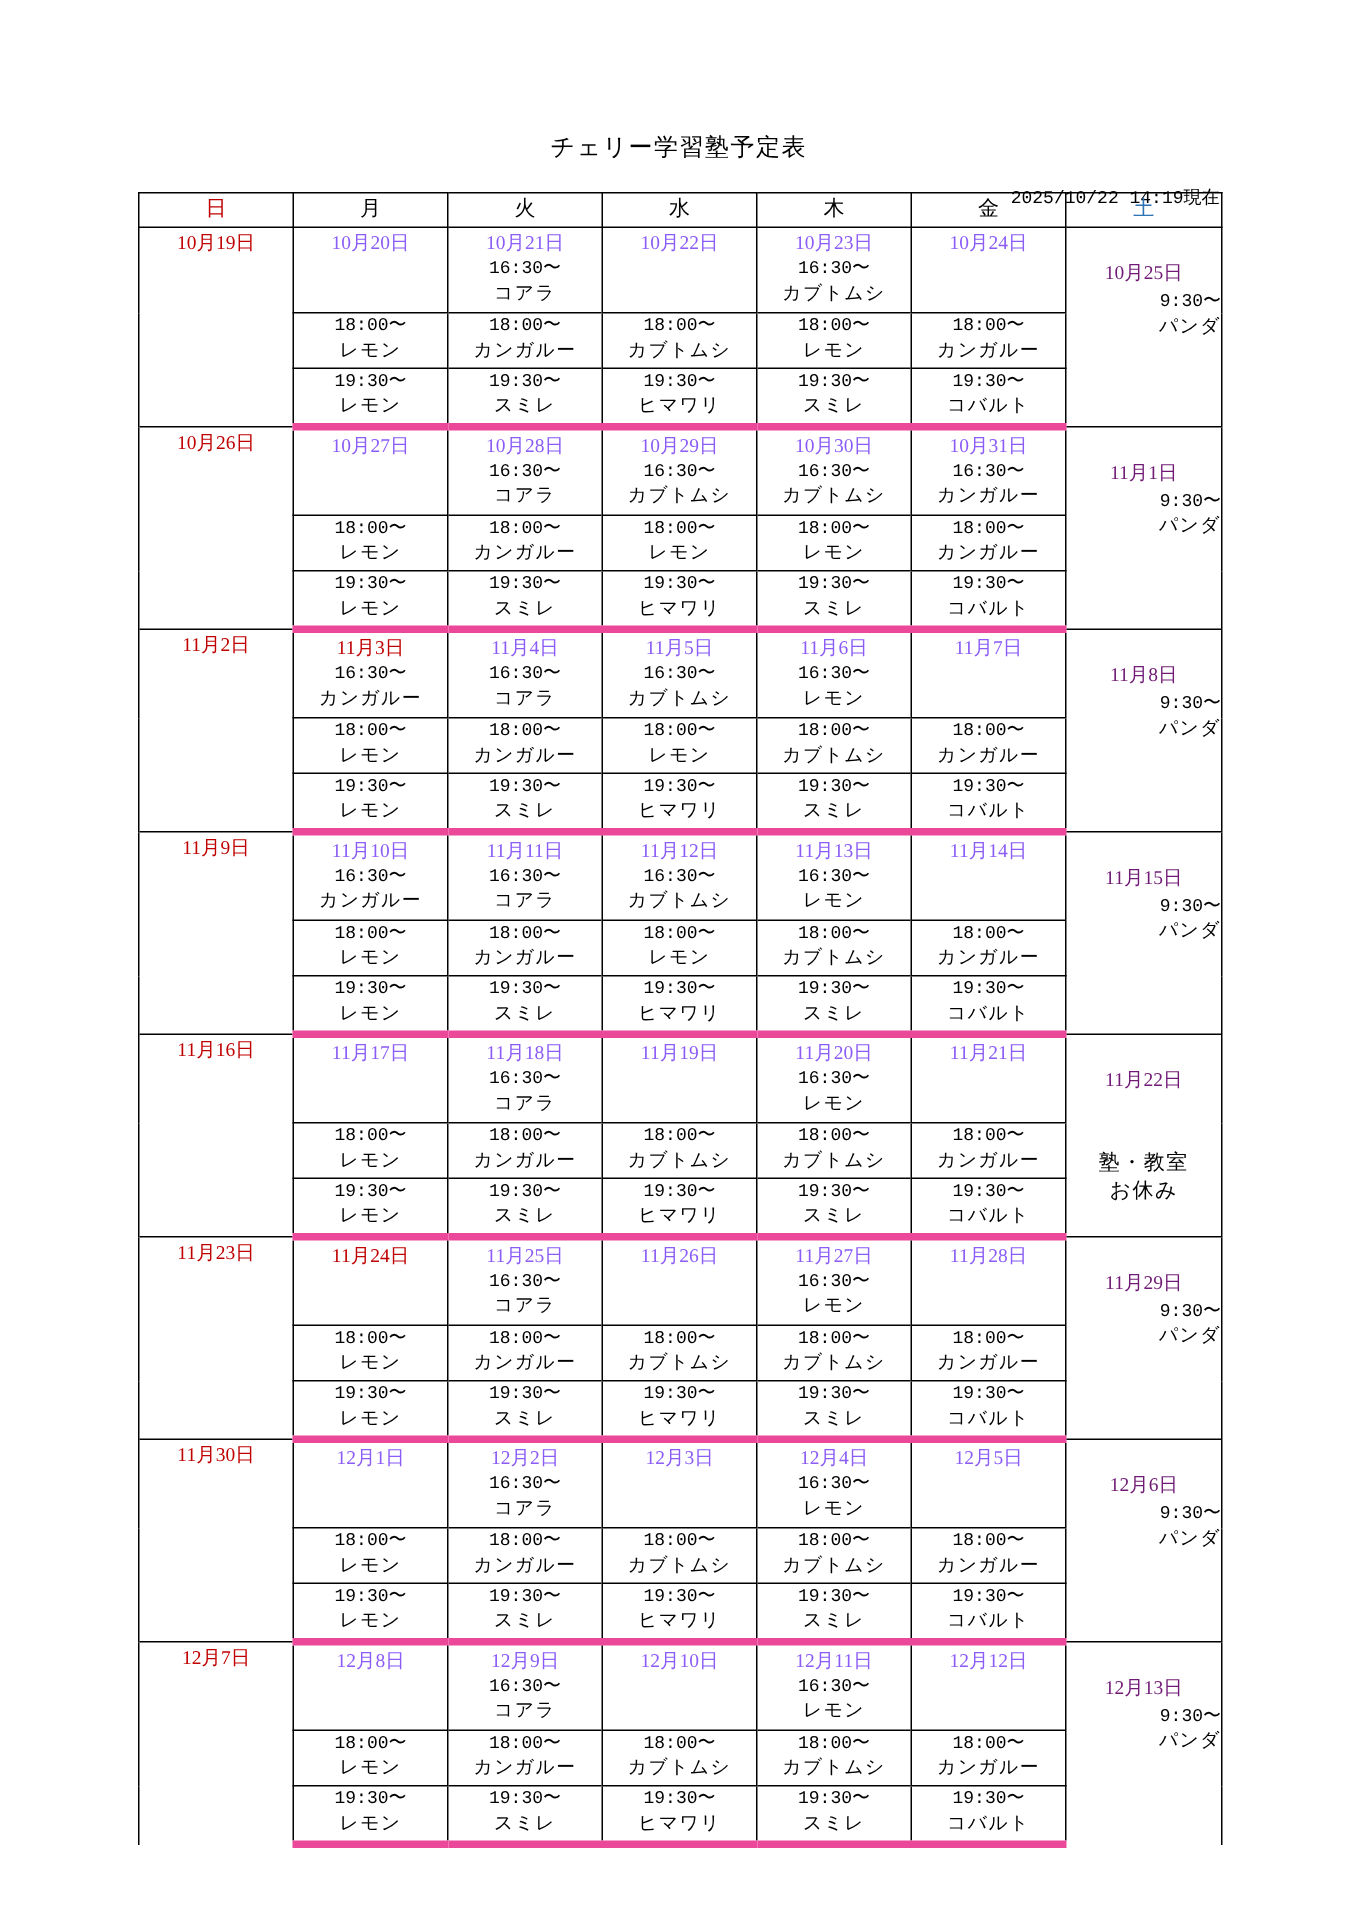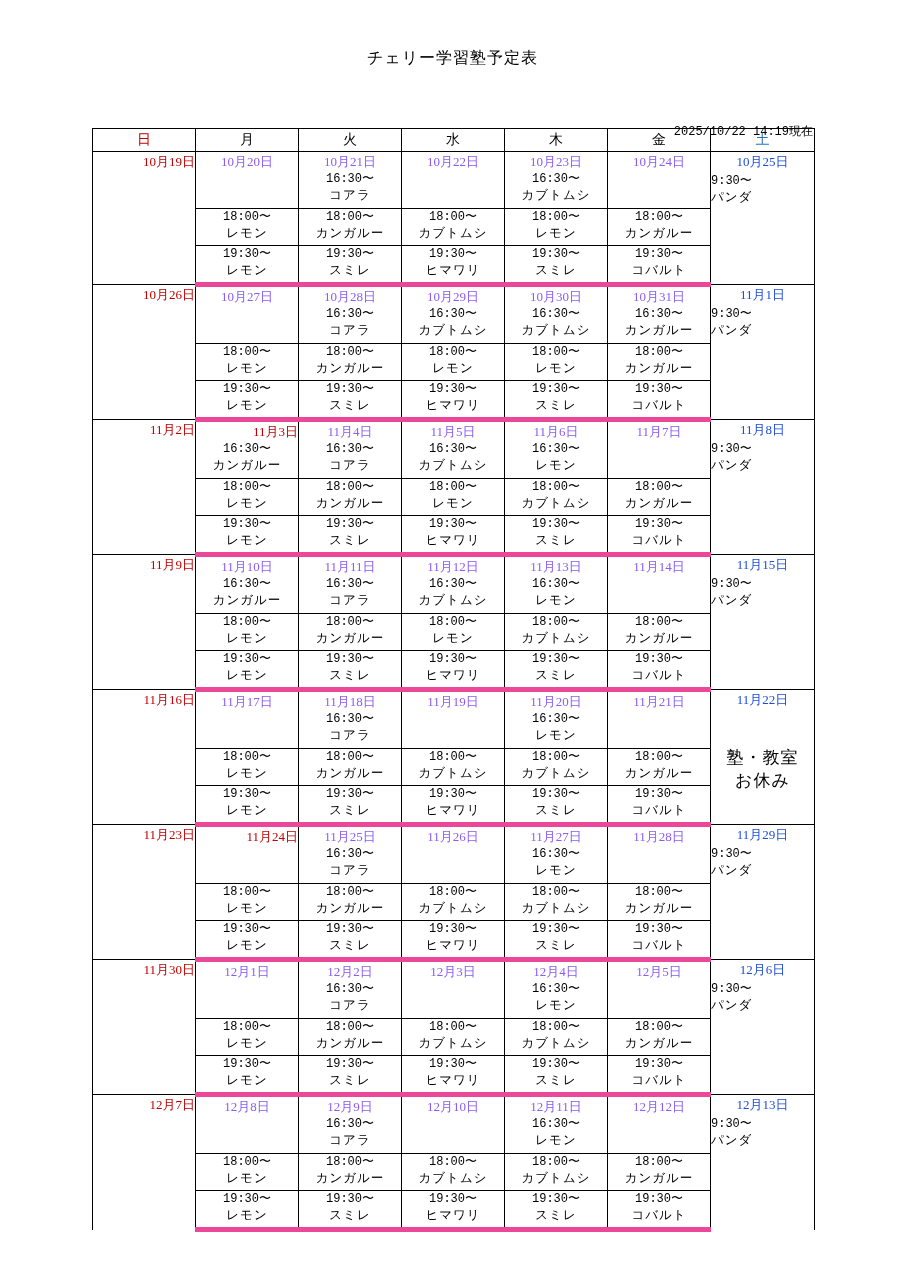--- a/index.html
+++ b/index.html
@@ -8,21 +8,21 @@
     background:#ffffff;
     font-family:"Liberation Serif","DejaVu Serif",serif;
     color:#000;
     -webkit-font-smoothing:antialiased;
   }
   .page{position:relative;width:905px;height:1280px;box-sizing:border-box;}
   .title{
     text-align:center;
     font-size:16px;
     letter-spacing:1px;
-    padding-top:48px;
+    padding-top:88px;
   }
   .asof{
     position:absolute;
     right:92px;
     top:123px;
     font-size:12px;
     font-family:"Liberation Mono","DejaVu Sans Mono",monospace;
     letter-spacing:0px;
   }
   .table-wrap{
@@ -58,22 +58,22 @@
     font-weight:normal;
     vertical-align:middle;
   }
   .daynum{
     display:block;
     text-align:center;
     font-size:13px;
     padding-top:1px;
     height:18px;
   }
-  .red{color:#c00000;text-align:right;}
-  .blue{color:#1d4ed8;}
+  .red{color:#c00000;}
+  .blue{color:#701a75;margin-top:20px;}
   .blk{color:#8b5cf6;}
 
   .slot{
     display:block;
     text-align:center;
     font-size:12.5px;
   }
   .slot .t{display:block;letter-spacing:0px;font-family:"Liberation Mono","DejaVu Sans Mono",monospace;font-size:12px;}
   .slot .n{display:block;letter-spacing:1px;}
 
@@ -81,21 +81,21 @@
   tbody tr.r1 td{border-bottom:0;}
   tbody tr.r2 td, tbody tr.r3 td{border-top:1px solid #000;border-bottom:0;}
   tbody tr.r3 td{border-bottom:5px solid #ec4899;}
 
   
   tr.r1 td{height:56px;}
   tr.r2 td{height:36px;}
   tr.r3 td{height:36px;}
 
   .satbig{
-    display:block;text-align:left;padding-top:2px;
+    display:block;text-align:right;padding-top:2px;
   }
 </style>
 </head>
 <body>
 
 <div class="page">
 
   <div class="title">チェリー学習塾予定表</div>
   <div class="asof">2025/10/22 14:19現在</div>
 
@@ -564,21 +564,21 @@
               <span class="slot">
                 <span class="t">16:30〜</span>
                 <span class="n">レモン</span>
               </span>
             </td>
             <td>
               <span class="daynum blk">11月21日</span>
             </td>
             <td rowspan="3">
               <span class="daynum blue">11月22日</span>
-              <span style="display: block; text-align: center; padding-top: 38px; font-size: 17px; letter-spacing: 1px;">
+              <span style="display: block; text-align: center; padding-top: 38px; font-size: 14px; letter-spacing: 1px;">
                 <span style="display: block;">塾・教室</span>
                 <span style="display: block; text-align: center;">お休み</span>
               </span>
             </td>
           </tr>
           <tr class="r2">
             <td>
               <span class="slot">
                 <span class="t">18:00〜</span>
                 <span class="n">レモン</span>

